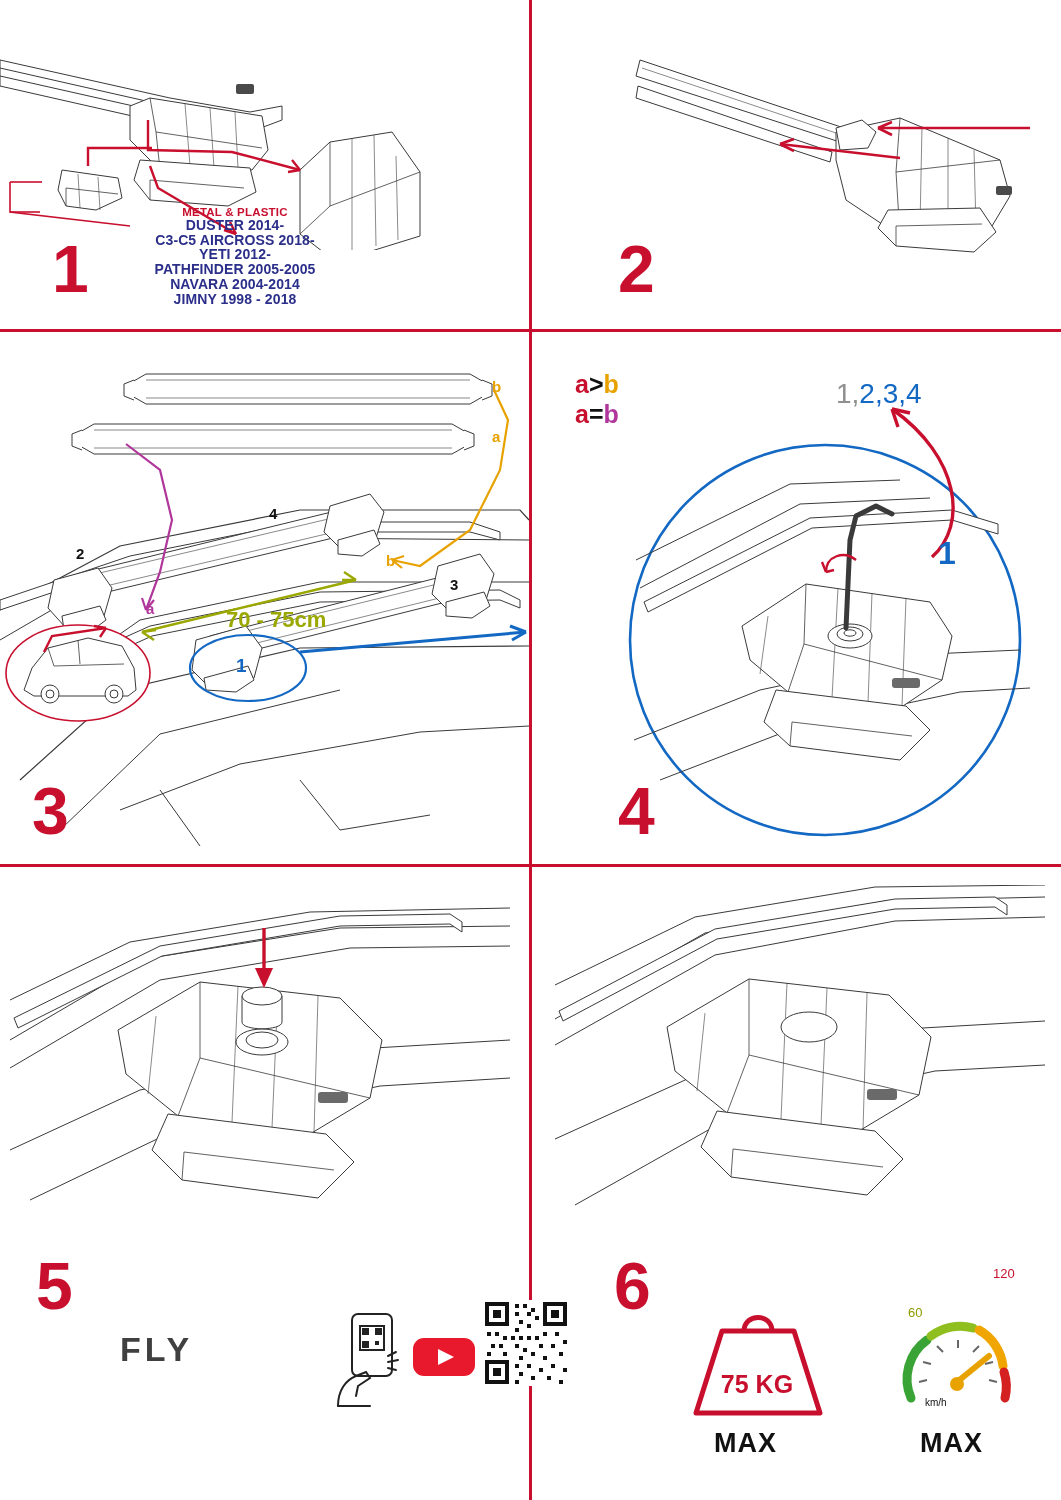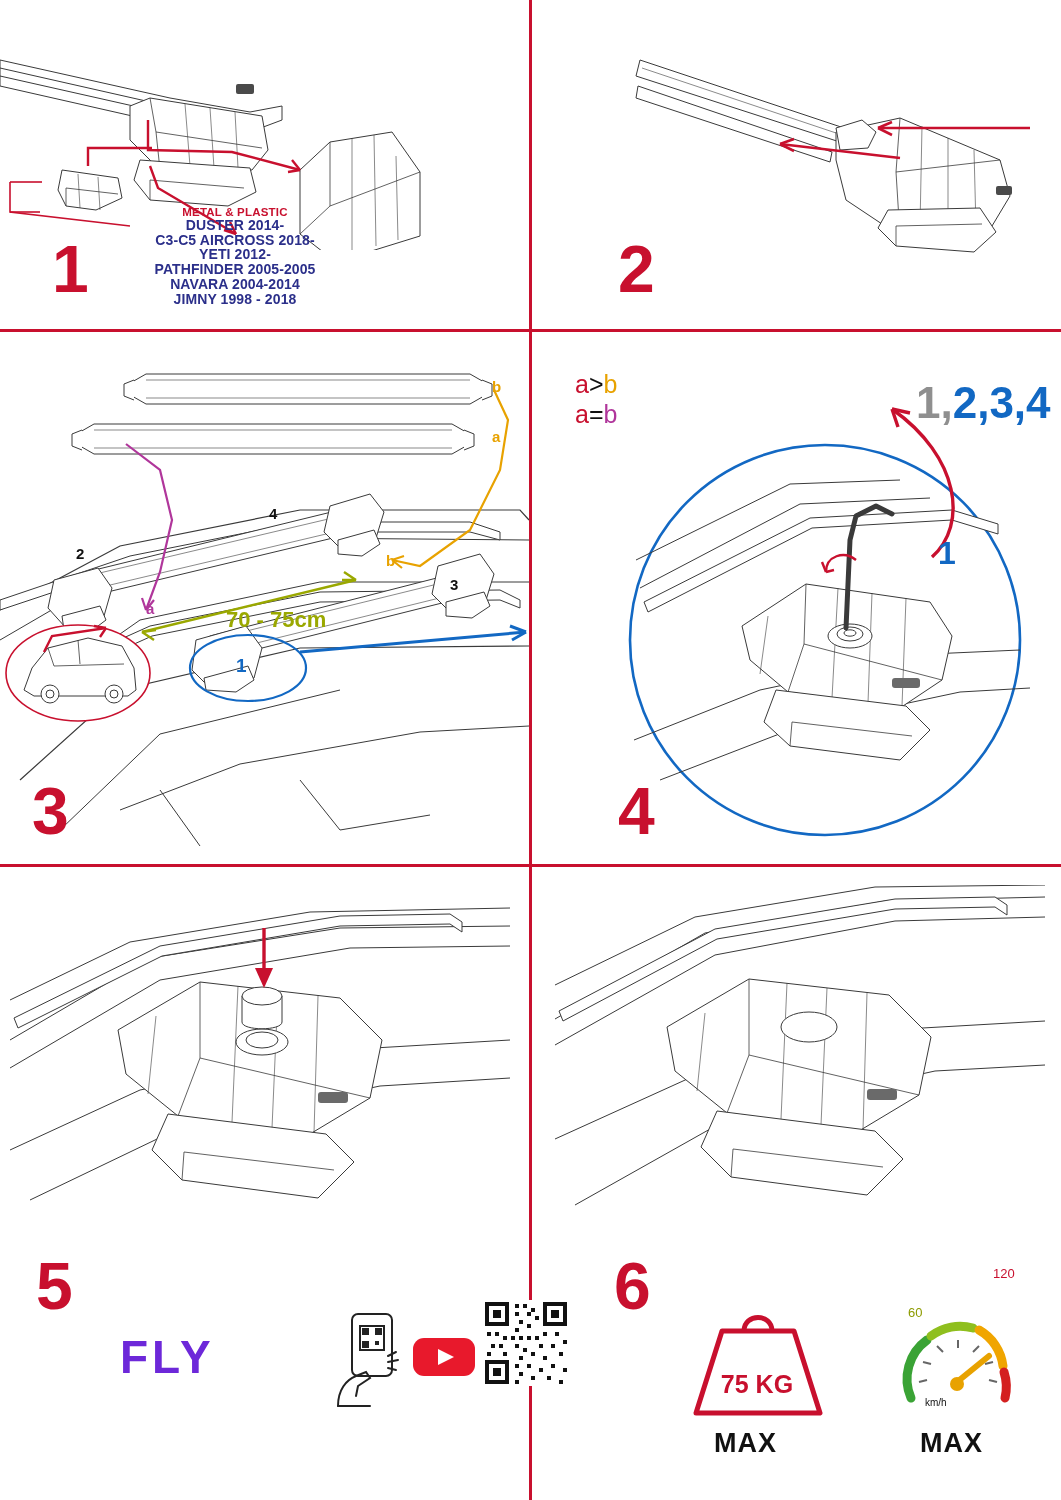--- a/index.html
+++ b/index.html
@@ -77,34 +77,34 @@
   }
 
   .ab-block {
     position: absolute;
     left: 575px;
     top: 370px;
     line-height: 1.18;
   }
   .ab-row {
     font-size: 25px;
-    font-weight: 400;
+    font-weight: 700;
     font-family: "Liberation Sans", sans-serif;
   }
   .a-col { color: #c8102e; }
   .op-col { color: #111111; }
   .b-col { color: #e8a200; }
   .b-col-m { color: #b0369b; }
 
   .bigseq {
     position: absolute;
-    left: 916px;
+    left: 836px;
     top: 378px;
-    font-size: 44px;
-    font-weight: 700;
+    font-size: 28px;
+    font-weight: 400;
     letter-spacing: 0px;
     white-space: nowrap;
   }
   .bigseq .g { color: #8f8f8f; }
   .bigseq .b { color: #1268c3; }
 
   .callout {
     position: absolute;
     font-weight: 700;
   }
@@ -130,23 +130,23 @@
   #dist {
     left: 226px;
     top: 607px;
     font-size: 22px;
     color: #9aa800;
     font-weight: 700;
   }
 
   .brand-block { position: absolute; left: 58px; top: 1330px; }
   .brand-fly {
-    font-size: 46px;
-    font-weight: 700;
-    color: #6d28d9;
+    font-size: 34px;
+    font-weight: 700;
+    color: #404040;
     letter-spacing: 4px;
     padding-left: 62px;
   }
   .brand-line2 {
     margin-top: 8px;
     font-size: 26px;
     letter-spacing: 0px;
   }
   .brand-acc { color: #2b2f8a; }
   .brand-part { color: #c8102e; }

